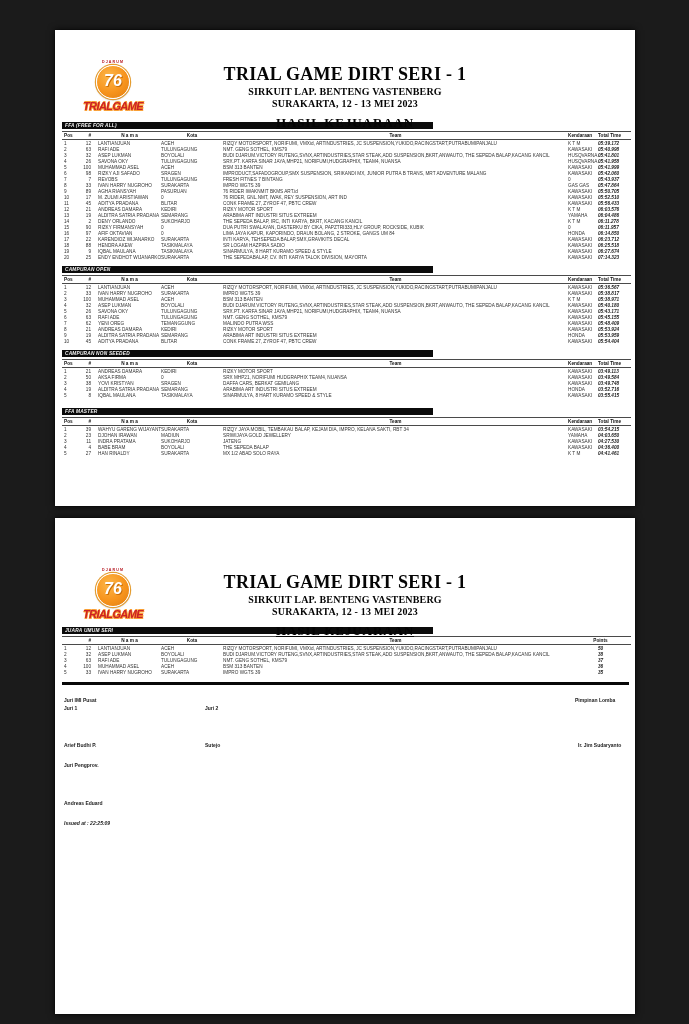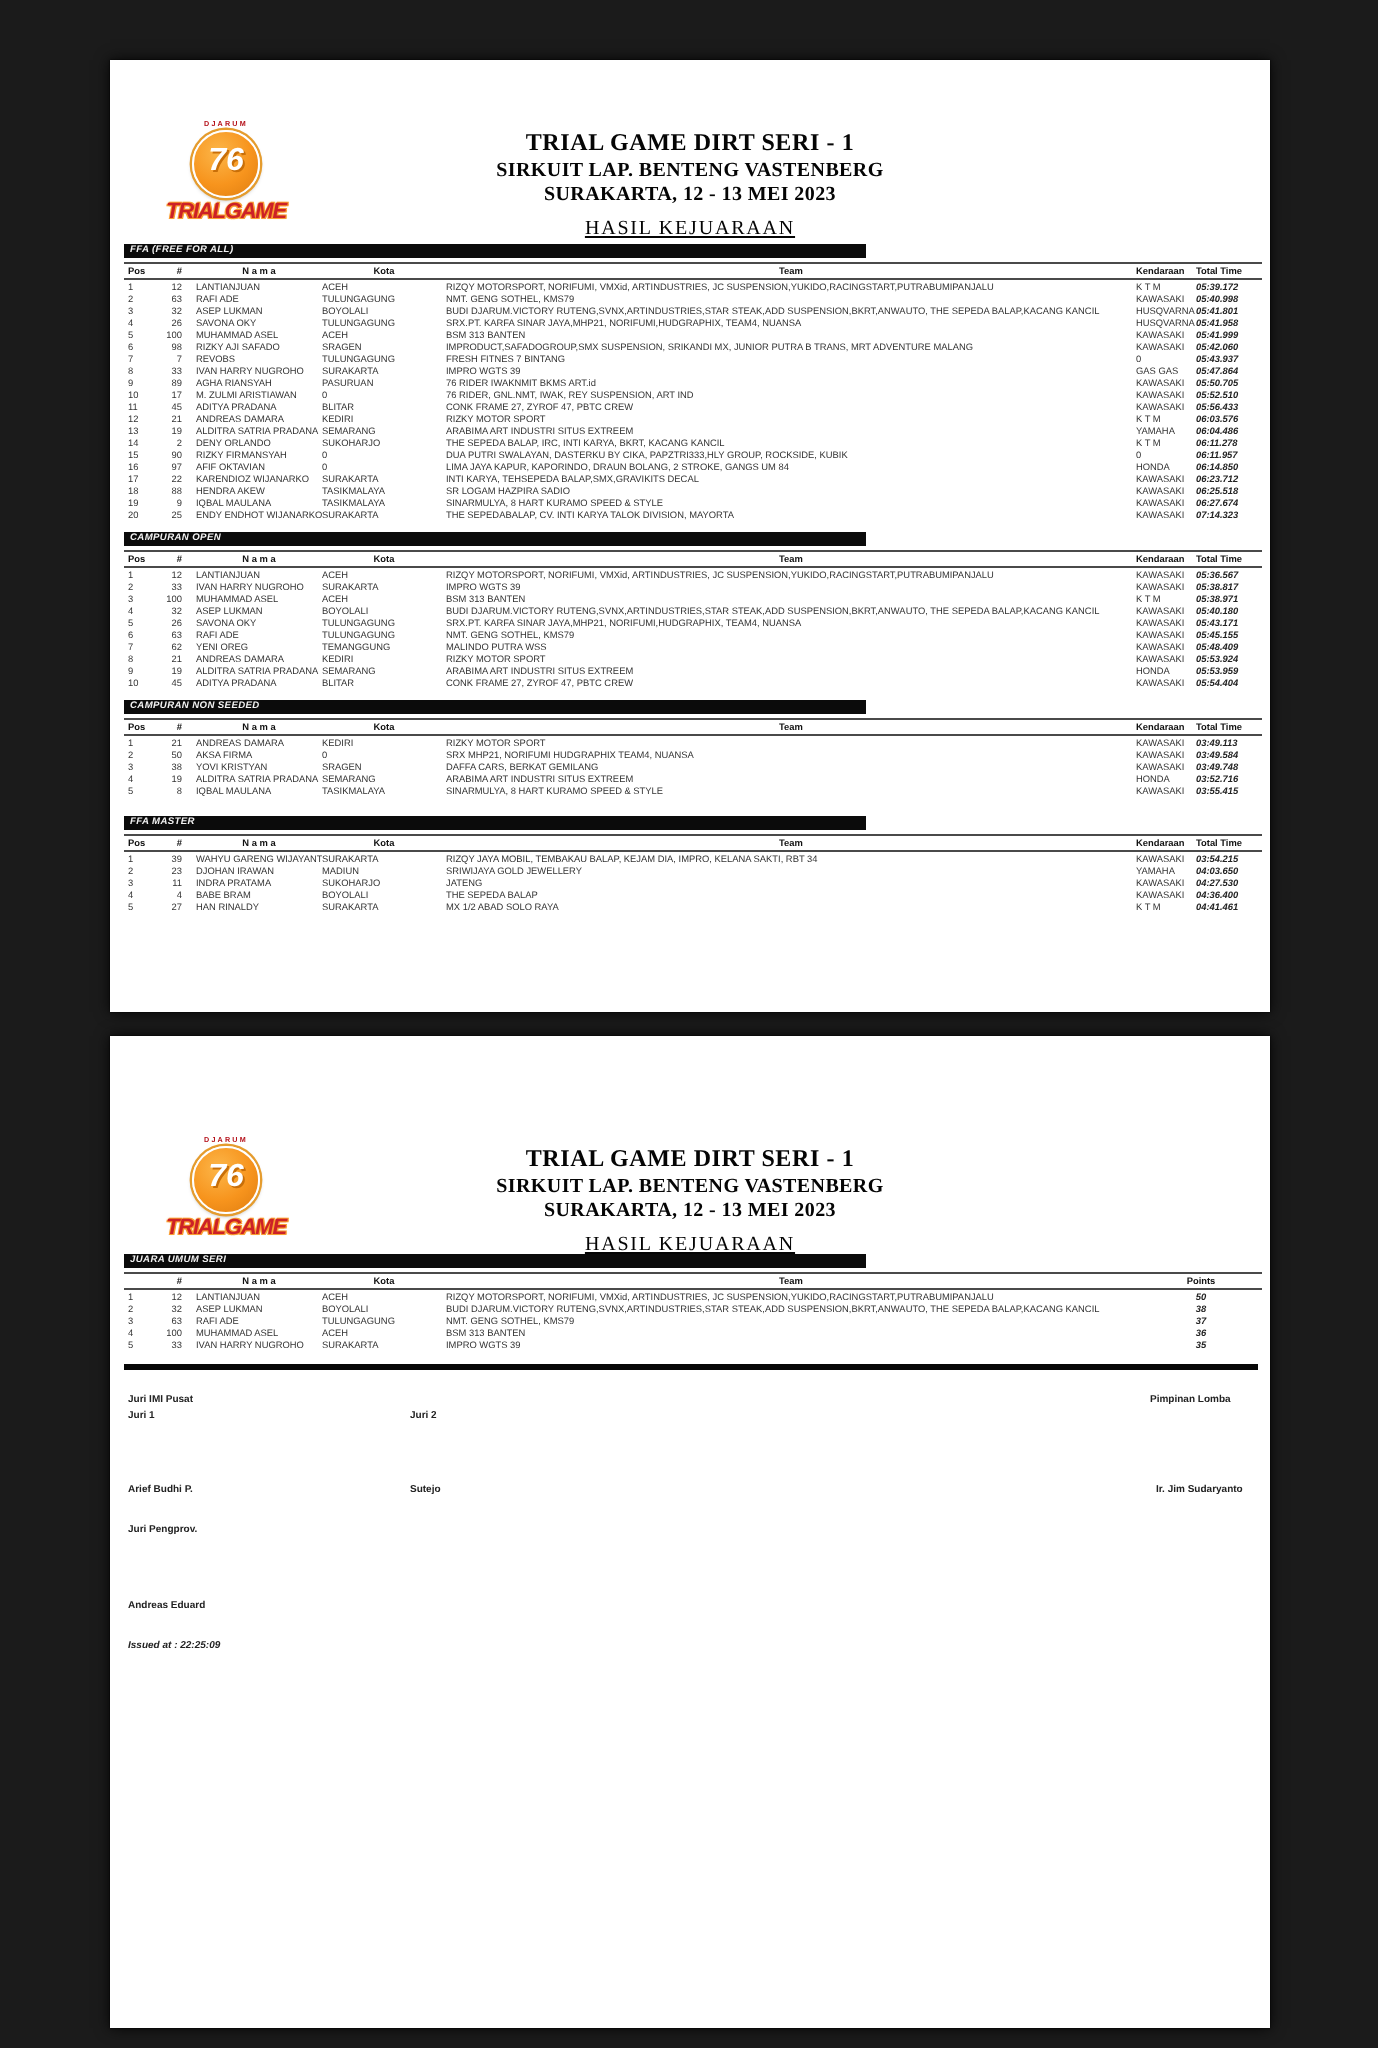--- a/index.html
+++ b/index.html
@@ -22,23 +22,23 @@
       font-style:italic;color:#fff;text-shadow:1px 1px 0 #c96f08;}
   .logo-name{margin-top:1px;font-size:11px;font-weight:bold;font-style:italic;
       letter-spacing:-.6px;color:#cc2127;
       text-shadow:0 0 1px #f7941d,.6px .6px 0 #f9a13a,-.6px .6px 0 #f9a13a,.6px -.6px 0 #f9a13a;}
 
   
   .titleblock{position:absolute;left:0;right:0;text-align:center;
       font-family:"Liberation Serif",serif;color:#050505;}
   .page1 .titleblock{top:34px;}
   .page2 .titleblock{top:54px;}
-  .title{font-size:12px;font-weight:bold;letter-spacing:.3px;}
+  .title{font-size:18px;font-weight:bold;letter-spacing:.3px;}
   .sub{font-size:10px;font-weight:bold;letter-spacing:.2px;margin-top:1px;}
-  .hasil{display:inline-block;margin-top:6px;font-size:10px;font-weight:normal;
+  .hasil{display:inline-block;margin-top:6px;font-size:13px;font-weight:bold;
       letter-spacing:.9px;text-decoration:underline;}
 
   
   .content1{padding:92px 4px 0 7px;}
   .content2{padding:109px 4px 0 7px;}
   .sec{margin-bottom:5px;}
   .secbar{width:368px;height:7px;line-height:7px;background:#0b0b0b;color:#f2f2f2;
       font-size:4.8px;font-weight:bold;font-style:italic;padding-left:3px;
       letter-spacing:.2px;margin-bottom:1.5px;}
   .thead,.tr{display:grid;grid-template-columns:18px 18px 63px 62px 345px 30px 28px;}

